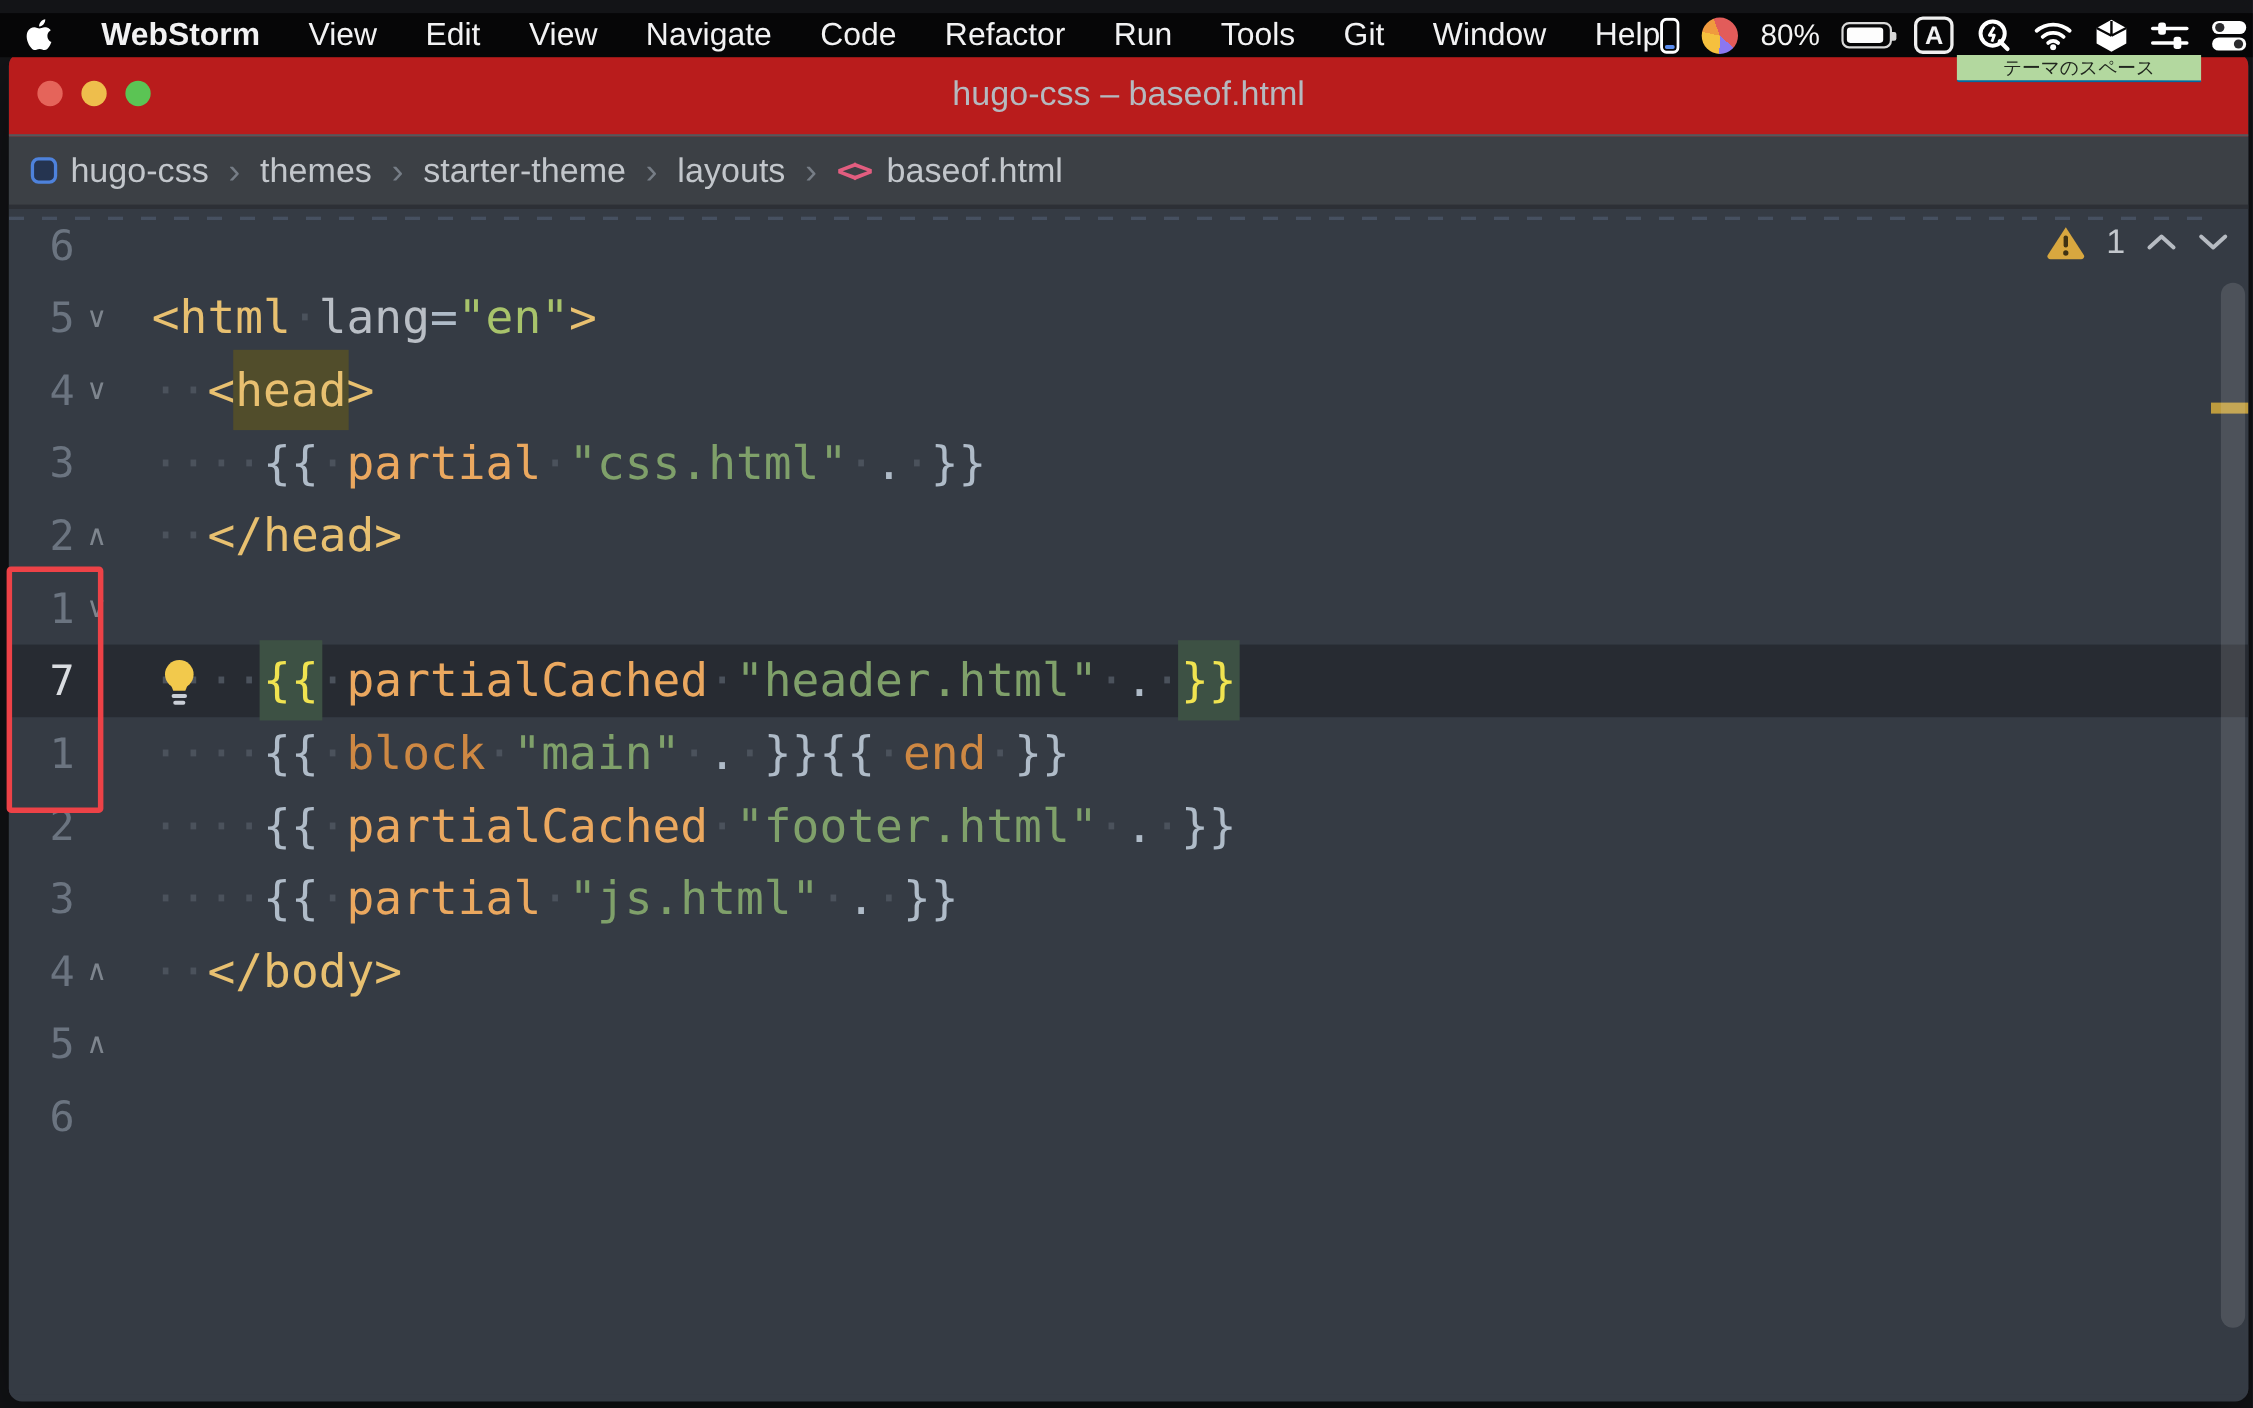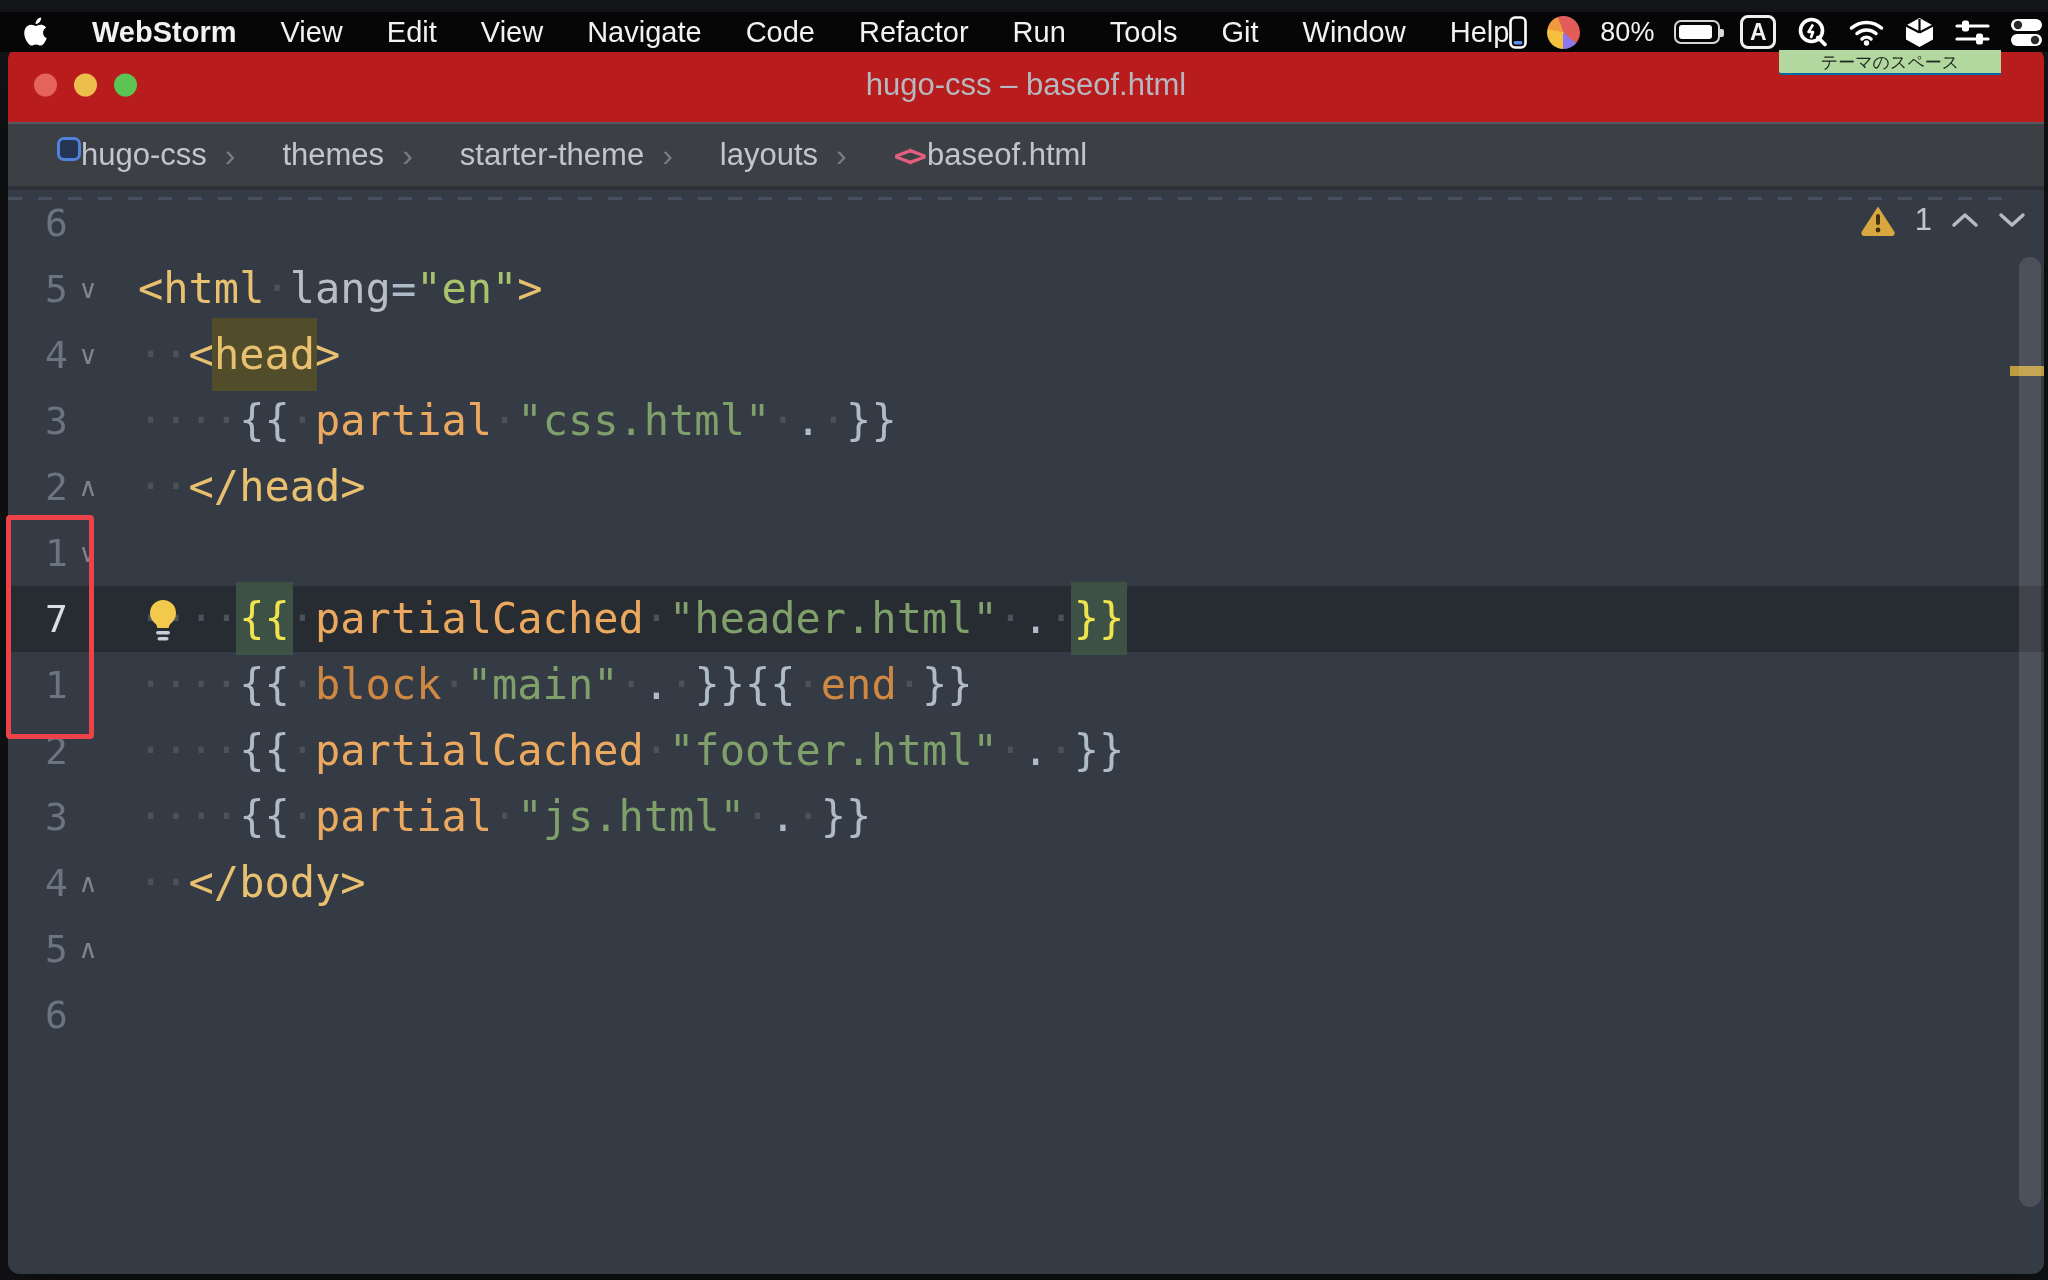--- a/index.html
+++ b/index.html
@@ -33,21 +33,21 @@
   .titlebar { height:76px; background:#b91c1c; border-bottom:2px solid #55585C; position:relative;
               display:flex; align-items:center; justify-content:center; color:#B5B9BF; font-size:31px; }
   .traffic { position:absolute; left:26px; top:50%; transform:translateY(-50%); display:flex; gap:17px; }
   .light { width:23px; height:23px; border-radius:50%; }
   .light.close { background:#E5645A; }
   .light.min { background:#EEBE4C; }
   .light.max { background:#5BC454; }
 
   .breadcrumbs { height:66px; background:#3C4045; border-bottom:4px solid #2D3036; display:flex;
                  align-items:center; padding:0 20px; gap:18px; font-size:31px; color:#C2C6CB; }
-  .crumb { display:flex; align-items:flex-start; white-space:nowrap;margin-left:29px; }
+  .crumb { display:flex; align-items:center; gap:12px; white-space:nowrap; }
   .crumb-sep { color:#767D86; font-size:32px; }
   .proj-icon { width:24px; height:24px; border:3.5px solid #4E82DC; border-radius:7px; background:#253450; }
   .htmlfile-icon { color:#E25D7F; font-family:"DejaVu Sans Mono", monospace; font-size:31px;
                    font-weight:bold; letter-spacing:-4px; padding-right:4px; }
 
   
   .editor { position:relative; height:calc(100% - 148px); background:#353B44;
             font-family:"DejaVu Sans Mono", monospace; font-size:42px; }
   .editor-topline { position:absolute; top:7px; left:0; right:28px; height:3px;
      background:repeating-linear-gradient(90deg, rgba(115,135,170,.28) 0 14px, transparent 14px 30px); }

